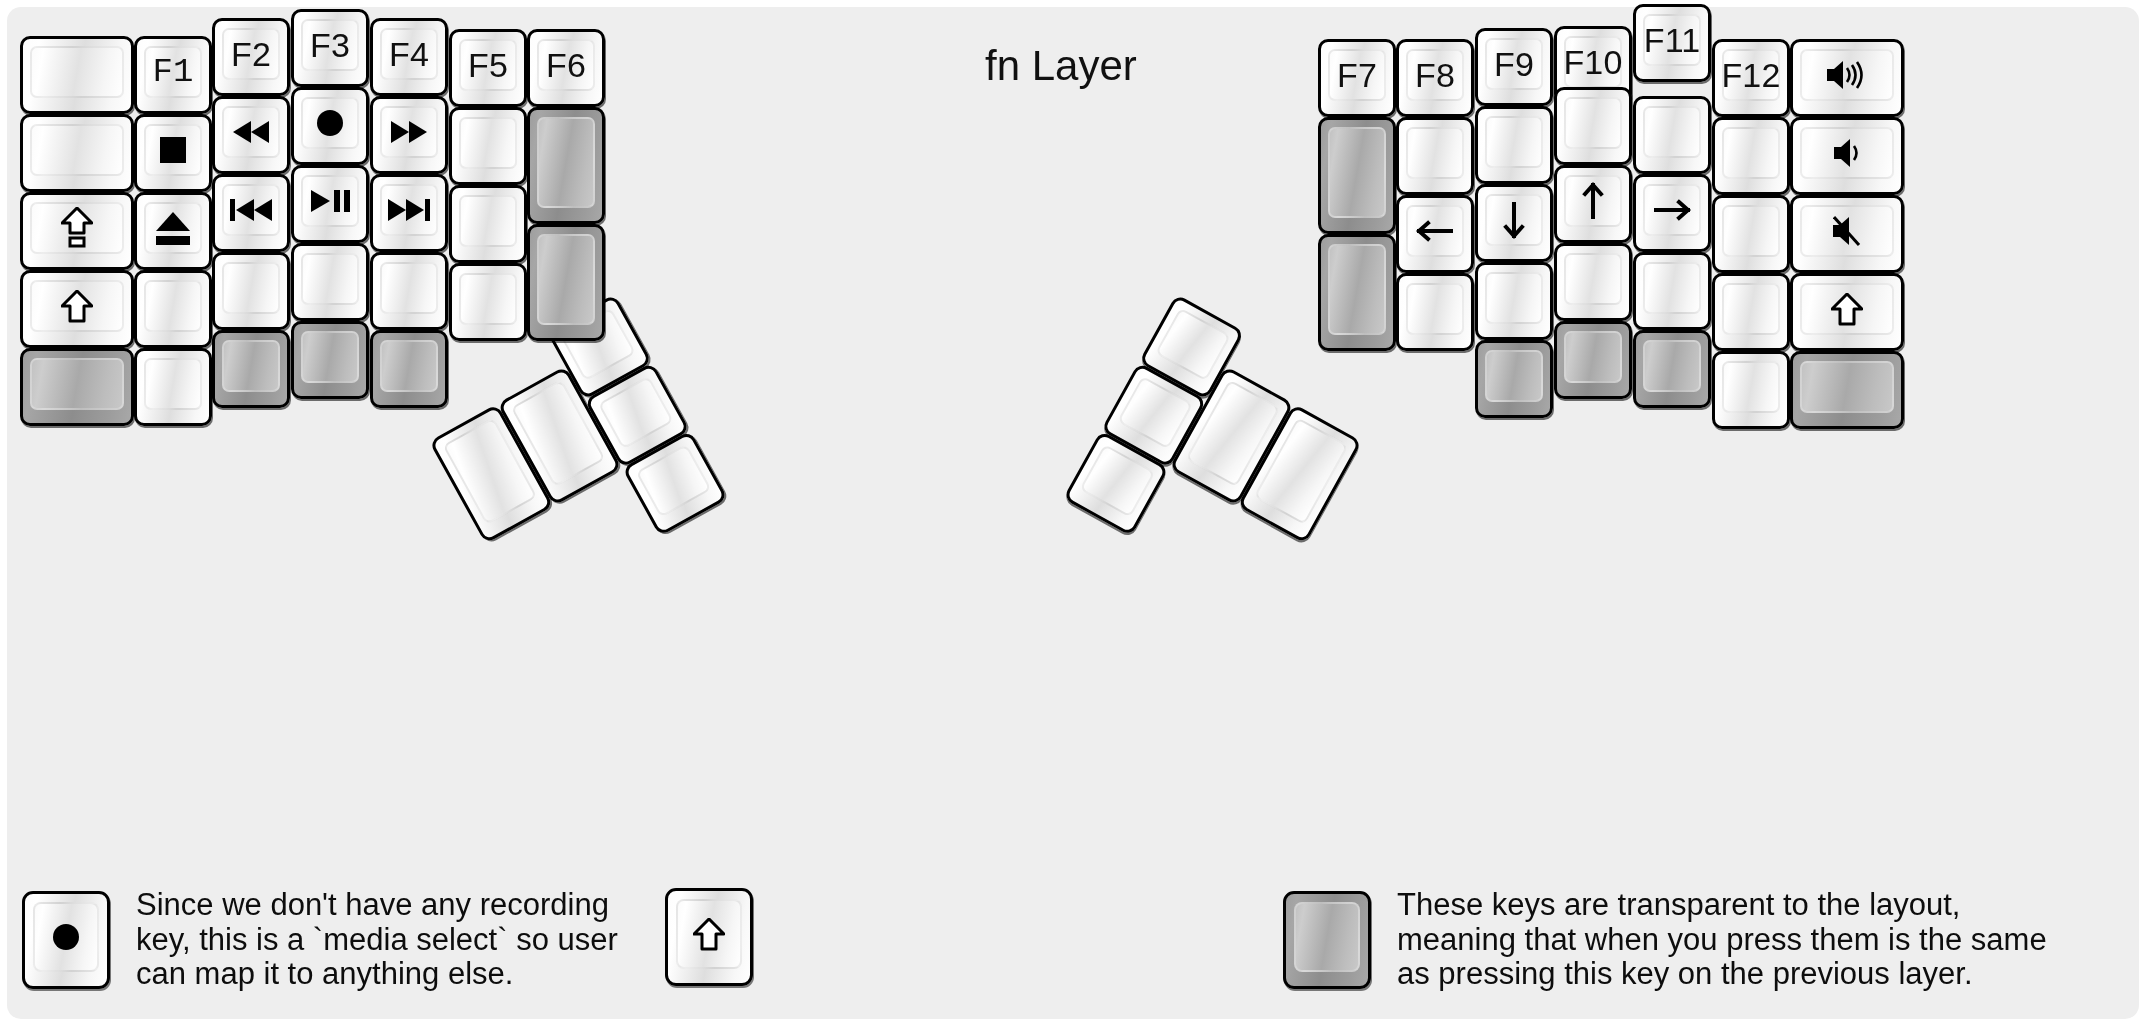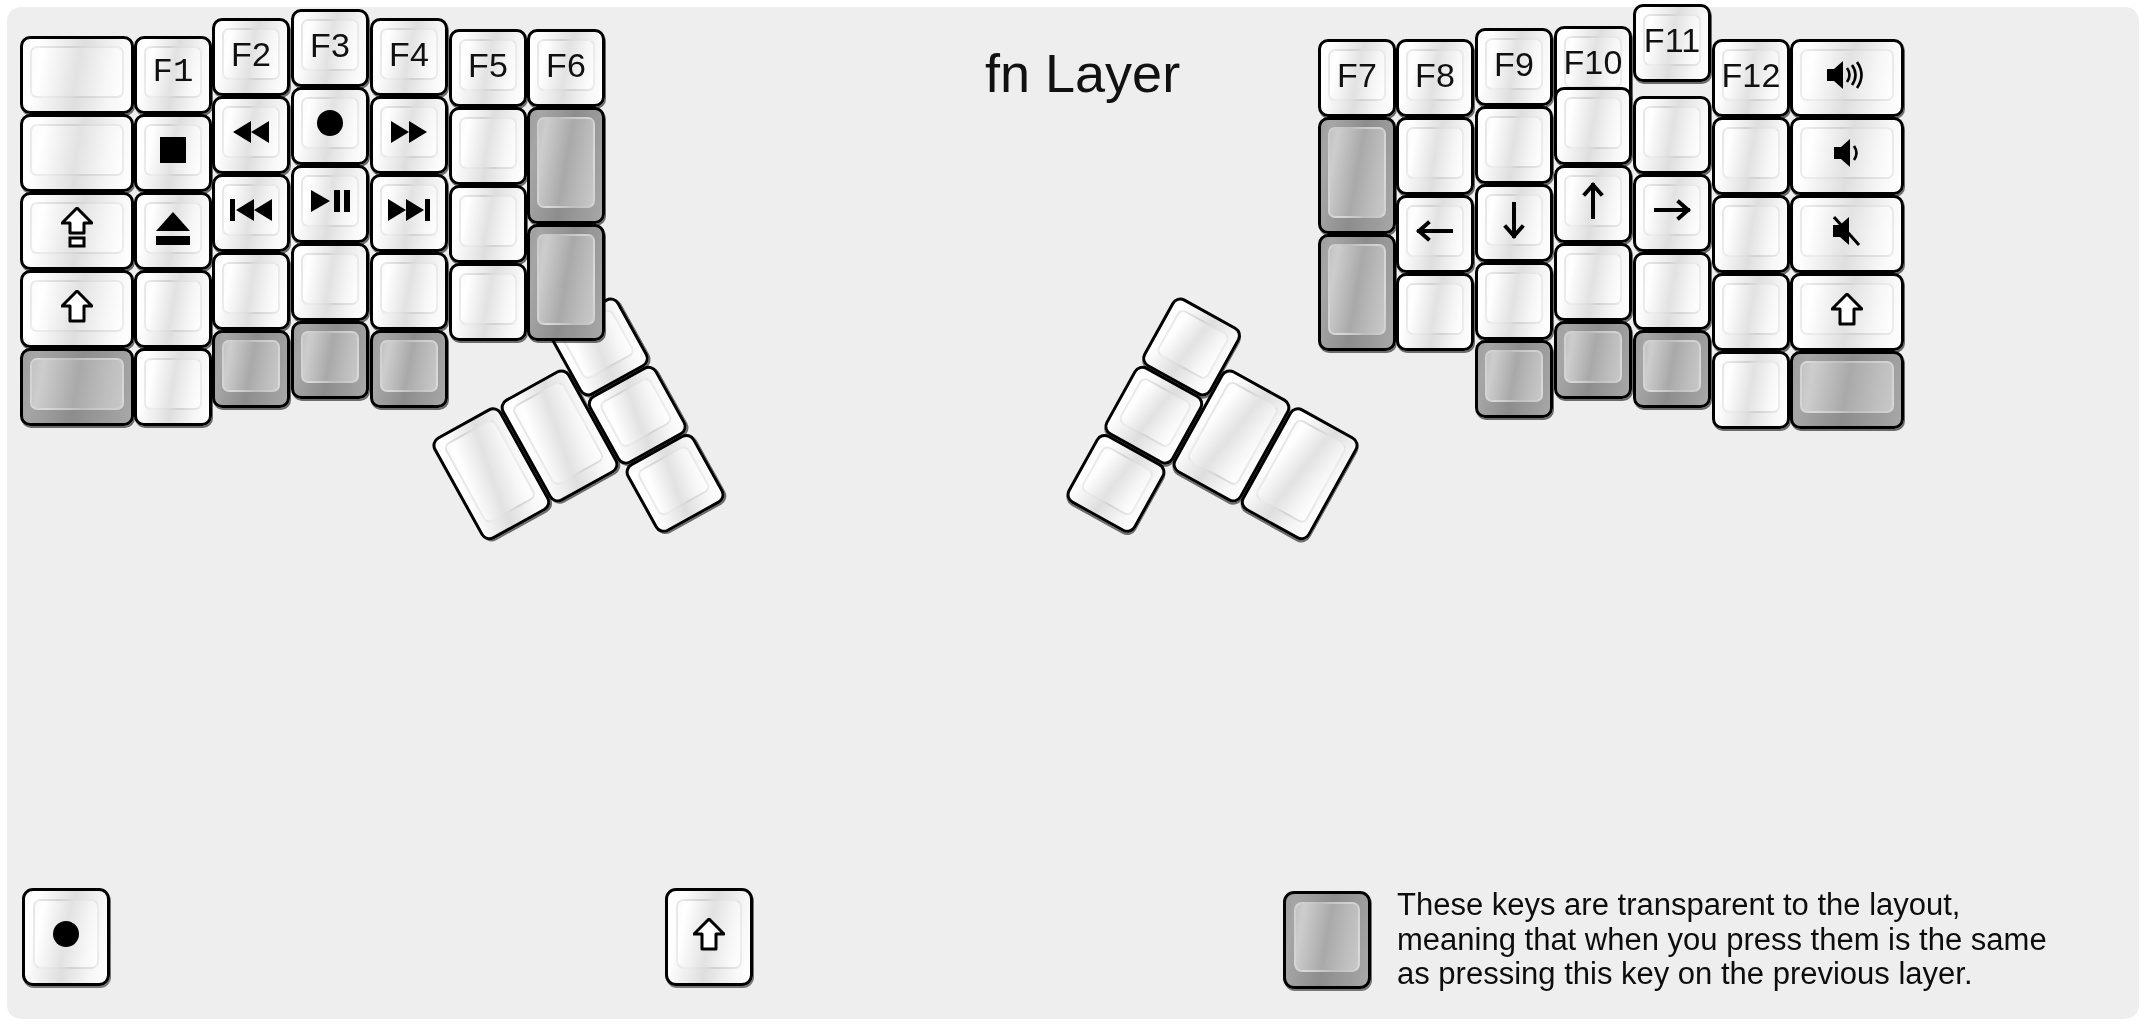--- a/index.html
+++ b/index.html
@@ -60,21 +60,21 @@
   }
   .glyph { line-height: 1; color: #000; }
 
   
   .icon-svg { display: block; }
 
   
   #title {
     position: absolute;
     left: 985px; top: 42px;
-    font-size: 54px;
+    font-size: 42px;
     color: #111;
     white-space: nowrap;
   }
 
   
   .legend-row { position: absolute; display: flex; align-items: center; }
   .legend-key {
     position: relative;
     width: 88px; height: 98px;
     border: 3px solid #000;
@@ -493,20 +493,23 @@
       <div class="legend-row" style="left: 22px; top: 888px;">
         <div class="legend-key">
           <div class="inner">
             <span class="glyph">
               <svg class="icon-svg" width="28" height="28" viewBox="0 0 28 28" fill="#000">
                 <circle cx="14" cy="14" r="13"></circle>
               </svg>
             </span>
           </div>
         </div>
+        <div class="legend-desc">Since we don't have any recording
+key, this is a `media select` so user
+can map it to anything else.</div>
       </div>
       <div class="legend-row" style="left: 665px; top: 888px;">
         <div class="legend-key">
           <div class="inner">
             <span class="glyph">
               <svg class="icon-svg" width="32" height="33" viewBox="0 0 32 33" fill="#000">
                 <path d="M16 1 L31 16 L23 16 L23 31 L9 31 L9 16 L1 16 Z" fill="#ffffff" stroke="#000" stroke-width="3" stroke-linejoin="round"></path>
               </svg>
             </span>
           </div>

